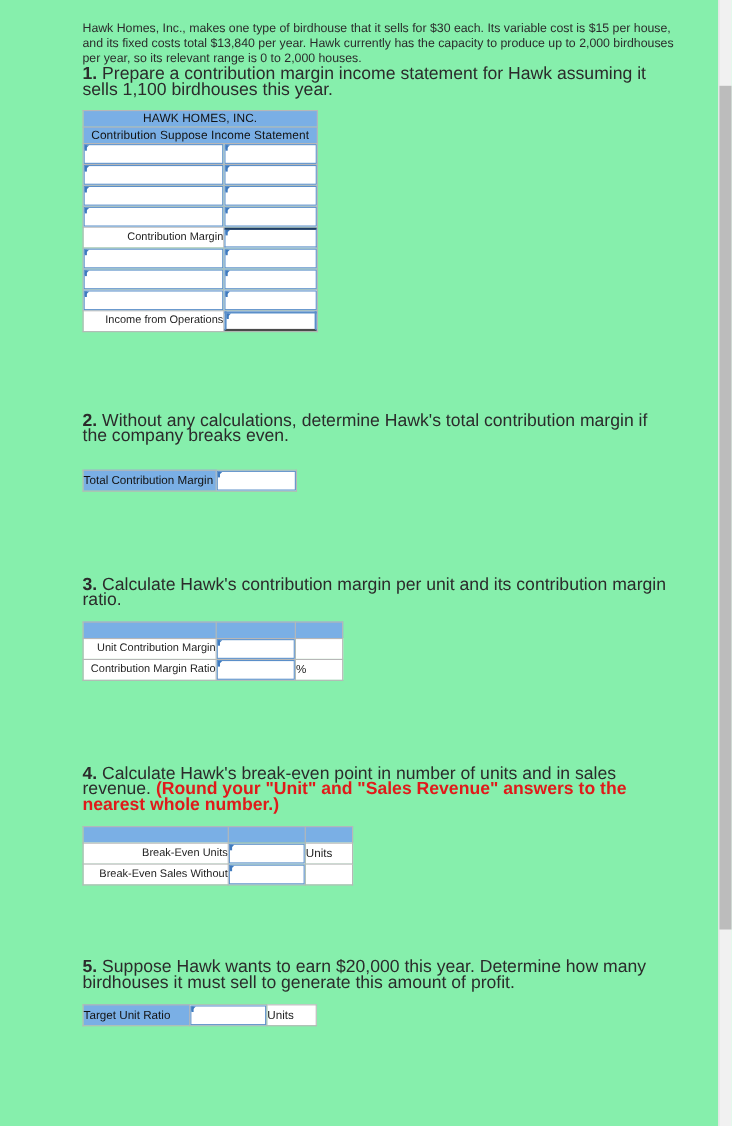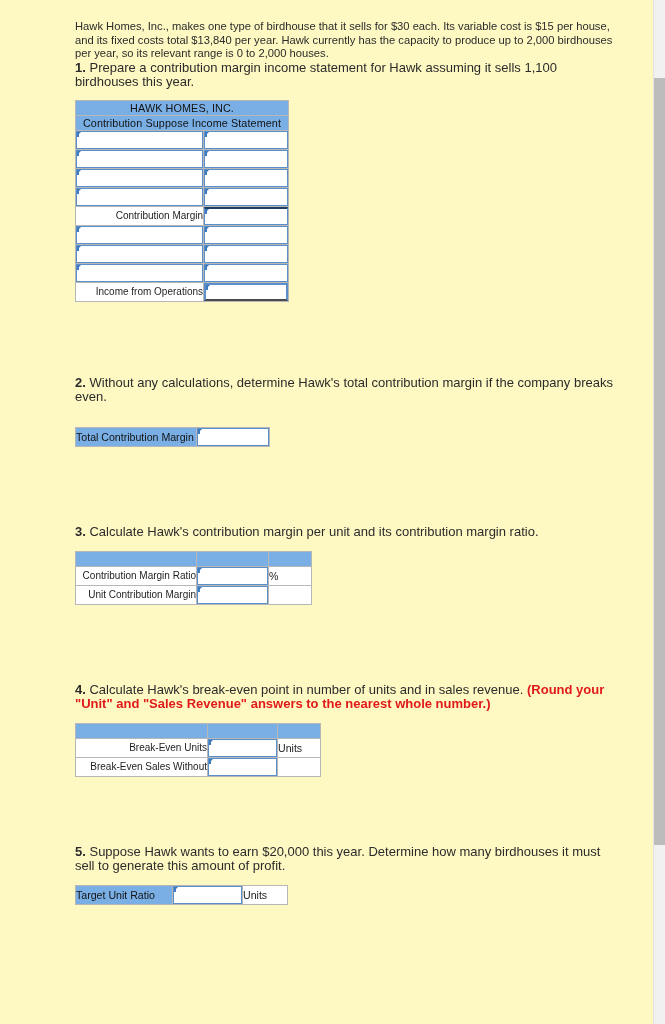--- a/index.html
+++ b/index.html
@@ -17,21 +17,21 @@
     color: #2b2b2b;
     overflow: hidden;
   }
 
   
   #page {
     position: absolute;
     left: 0; top: 0;
     width: 653px;
     height: 1024px;
-    background: #fef9c3;
+    background: #86efac;
     overflow: hidden;
   }
   #content {
     padding: 20px 40px 20px 75px;
   }
 
   
   #scrollbar {
     position: absolute;
     right: 0; top: 0;
@@ -57,21 +57,21 @@
     margin: 0;
     max-width: 540px;
   }
   .req-head {
     font-size: 11.2px;
     line-height: 13.5px;
     font-weight: bold;
     margin: 14px 0 0 0;
   }
   .qline {
-    font-size: 13px;
+    font-size: 16px;
     line-height: 14px;
     margin: 0;
     max-width: 540px;
   }
   .qnum { font-weight: bold; }
   .redbold { color: #e01a1a; font-weight: bold; }
 
   
   table.sheet {
     border-collapse: collapse;
@@ -315,32 +315,32 @@
           <col class="c2">
           <col class="c3">
         </colgroup>
       <tbody>
         <tr>
           <td class="hdr-blue-empty"></td>
           <td class="hdr-blue-empty"></td>
           <td class="hdr-blue-empty"></td>
         </tr>
         <tr>
+          <td class="label-cell">Unit Contribution Margin</td>
+          <td class="input-cell">
+              <span class="inp"></span>
+            </td>
+          <td class="suffix-cell blank-cell"></td>
+        </tr>
+        <tr>
           <td class="label-cell">Contribution Margin Ratio</td>
           <td class="input-cell">
               <span class="inp"></span>
             </td>
           <td class="suffix-cell">%</td>
-        </tr>
-        <tr>
-          <td class="label-cell">Unit Contribution Margin</td>
-          <td class="input-cell">
-              <span class="inp"></span>
-            </td>
-          <td class="suffix-cell blank-cell"></td>
         </tr>
       </tbody>
     </table>
 
     <div class="gap-xl"></div>
 
     <p class="qline"><span class="qnum">4.</span> <span>Calculate Hawk's break-even point in number of units and in sales revenue. </span><span class="redbold">(Round your "Unit" and "Sales Revenue" answers to the nearest whole number.)</span></p>
 
     <table class="sheet" id="q4-table">
       <colgroup>

